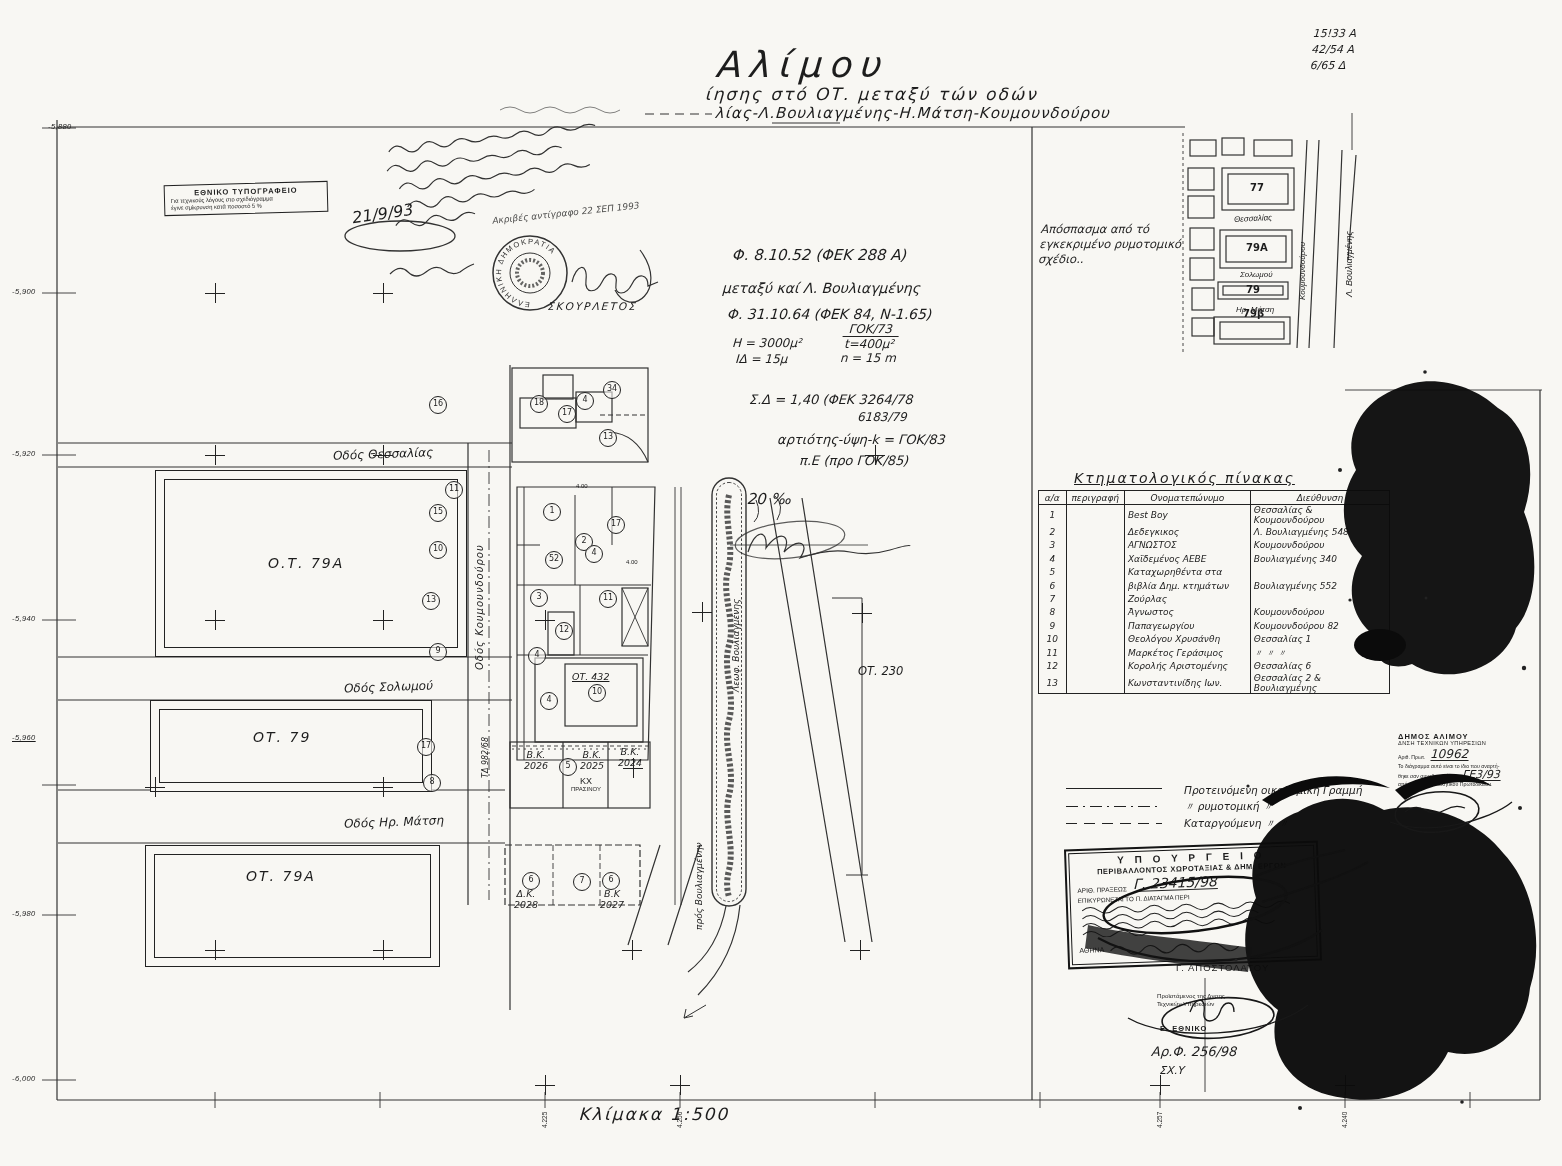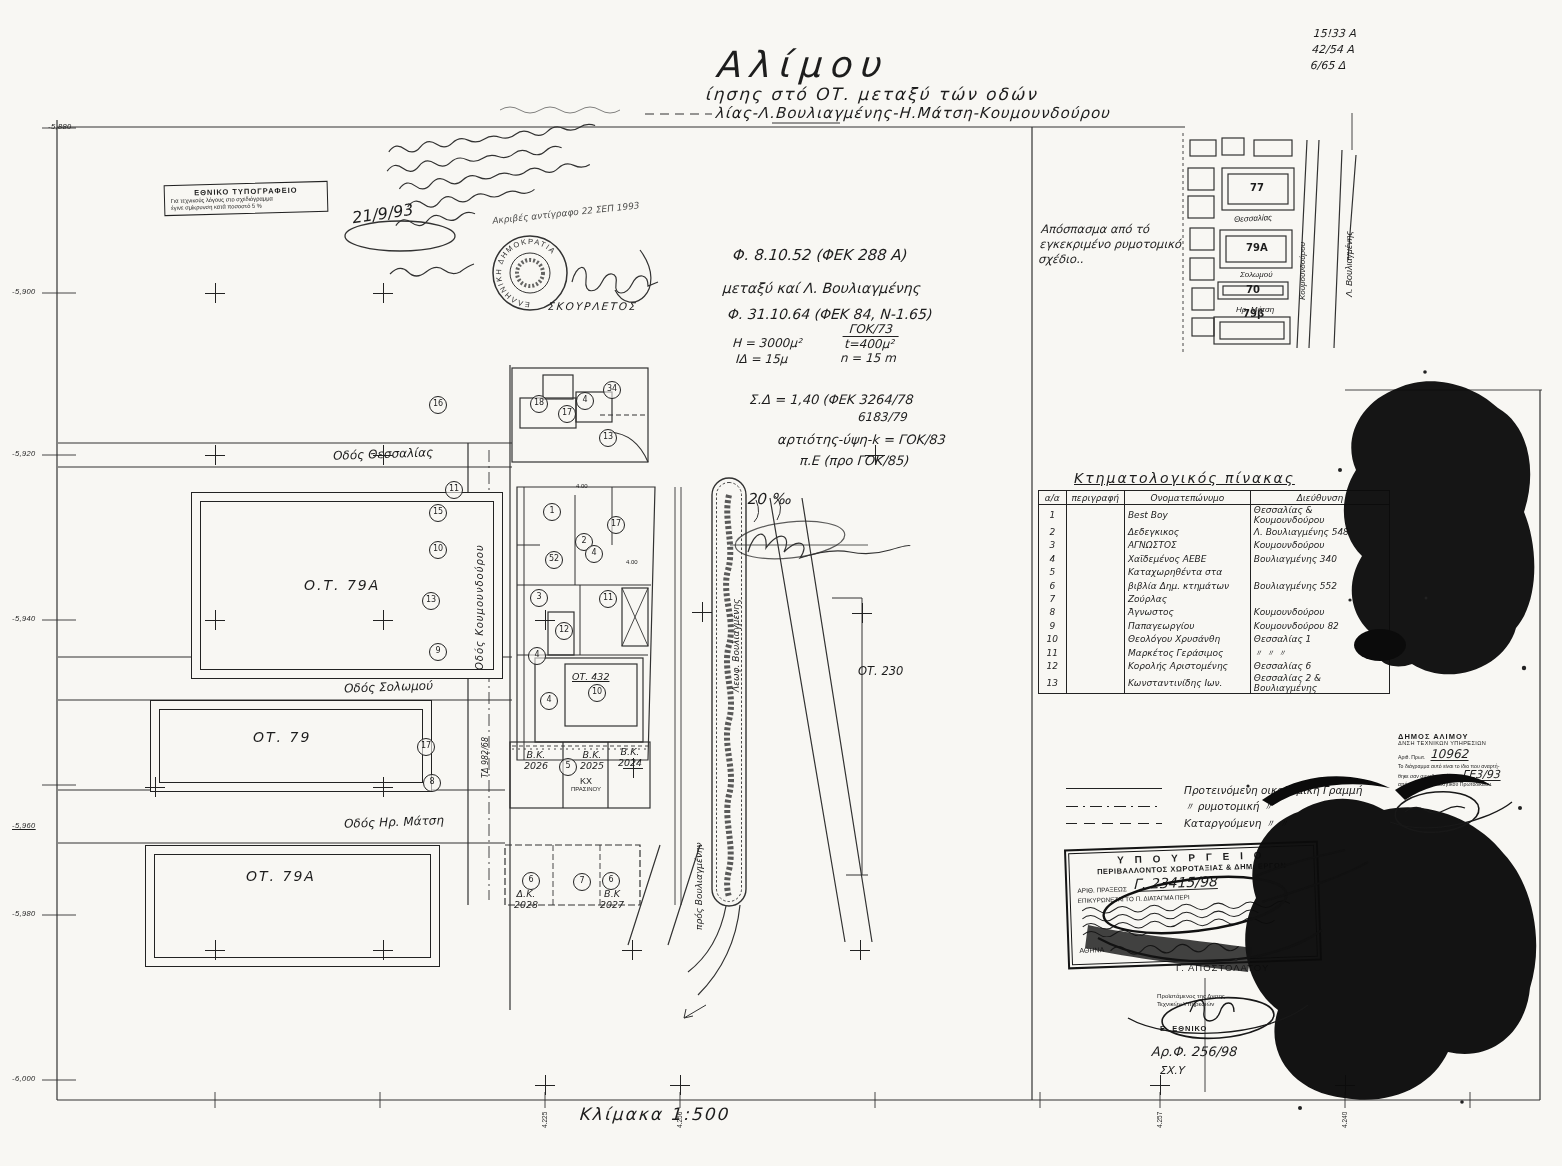--- a/index.html
+++ b/index.html
@@ -217,21 +217,21 @@
       <div class="note hand content" style="left: 858px; top: 410px; font-size: 12px;">6183/79</div>
       <div class="note hand content" style="left: 778px; top: 432px; font-size: 13px;">αρτιότης-ύψη-k = ΓΟΚ/83</div>
       <div class="note hand content" style="left: 800px; top: 453px; font-size: 13px;">π.Ε (προ ΓΟΚ/85)</div>
     </div>
   <div class="content abs hand" style="left:842px;top:322px;text-align:center;font-size:12px;">
     <div style="border-bottom:1px solid #222;padding:0 6px;">ΓΟΚ/73</div>
     <div>t=400μ²</div>
     <div>n = 15 m</div>
   </div>
 
-  <div class="blk" style="left:155px;top:492px;width:310px;height:185px;margin-left:36px;">
+  <div class="blk" style="left:155px;top:470px;width:310px;height:185px;">
     <span class="lbl hand2" style="left:112px;top:84px;">Ο.Τ. 79Α</span>
   </div>
   <div class="blk" style="left:150px;top:700px;width:280px;height:90px;">
     <span class="lbl hand2" style="left:102px;top:28px;">ΟΤ. 79</span>
   </div>
   <div class="blk" style="left:145px;top:845px;width:285px;height:120px;padding-left:8px;">
     <span class="lbl hand2" style="left:100px;top:22px;">ΟΤ. 79Α</span>
   </div>
 
   <div class="street hand" style="left:333px;top:447px;transform:rotate(-2deg);">Οδός Θεσσαλίας</div>
@@ -326,41 +326,41 @@
       <div class="cross" style="left: 1160px; top: 1085px;"></div>
       <div class="cross" style="left: 1345px; top: 1085px;"></div>
     </div>
 
   <div>
 
   <div class="coord" style="top: 122px; margin-left: 36px;">-5,880</div>
       <div class="coord" style="top: 287px;">-5,900</div>
       <div class="coord" style="top: 449px;">-5,920</div>
       <div class="coord" style="top: 614px;">-5,940</div>
-      <div class="coord" style="top: 821px; text-decoration: underline;">-5,960</div>
+      <div class="coord" style="top: 733px; text-decoration: underline;">-5,960</div>
       <div class="coord" style="top: 909px;">-5,980</div>
       <div class="coord" style="top: 1074px;">-6,000</div>
     </div>
   <div>
 
   <div class="rlab" style="top: 1128px; left: 541px;">4.225</div>
       <div class="rlab" style="top: 1128px; left: 676px;">4.256</div>
       <div class="rlab" style="top: 1128px; left: 1156px;">4.257</div>
       <div class="rlab" style="top: 1128px; left: 1341px;">4.240</div>
     </div>
   <div class="content abs hand" style="left:580px;top:1104px;font-size:17px;letter-spacing:2px;">Κλίμακα  1:500</div>
 
   <div class="caption hand">
     <div>Απόσπασμα  από  τό</div>
     <div>εγκεκριμένο  ρυμοτομικό</div>
     <div>σχέδιο..</div>
   </div>
   <div class="inset-lbl" style="left:1250px;top:182px;">77</div>
   <div class="inset-lbl" style="left:1246px;top:242px;">79Α</div>
-  <div class="inset-lbl" style="left:1246px;top:284px;">70</div>
+  <div class="inset-lbl" style="left:1246px;top:284px;">79</div>
   <div class="inset-lbl" style="left:1243px;top:308px;text-align:center;">79β</div>
   <div class="inset-st" style="left:1234px;top:214px;transform:rotate(-3deg);">Θεσσαλίας</div>
   <div class="inset-st" style="left:1240px;top:270px;">Σολωμού</div>
   <div class="inset-st" style="left:1236px;top:305px;">Ηρ. Μάτση</div>
   <div class="inset-st vtext" style="left:1298px;top:190px;height:110px;">Κουμουνδούρου</div>
   <div class="inset-st vtext" style="left:1344px;top:182px;height:115px;font-size:9px;">Λ. Βουλιαγμένης</div>
 
   <div class="tablewrap">
     <div class="ttitle hand2">Κτηματολογικός  πίνακας</div>
     <table class="kt">

